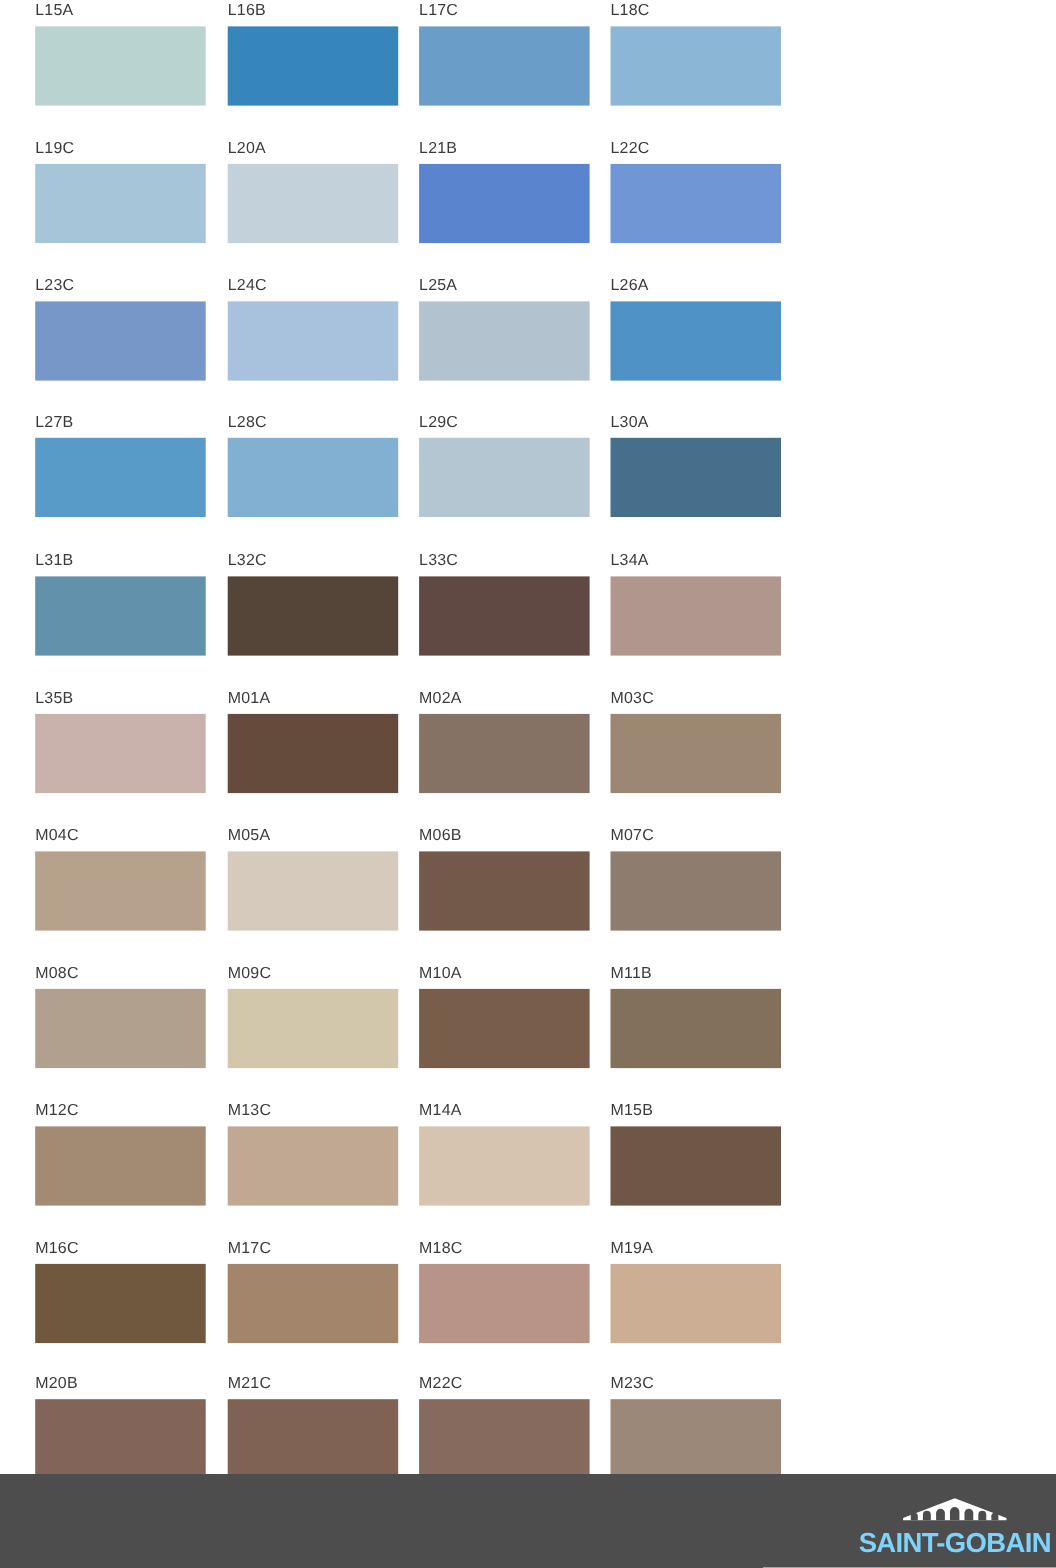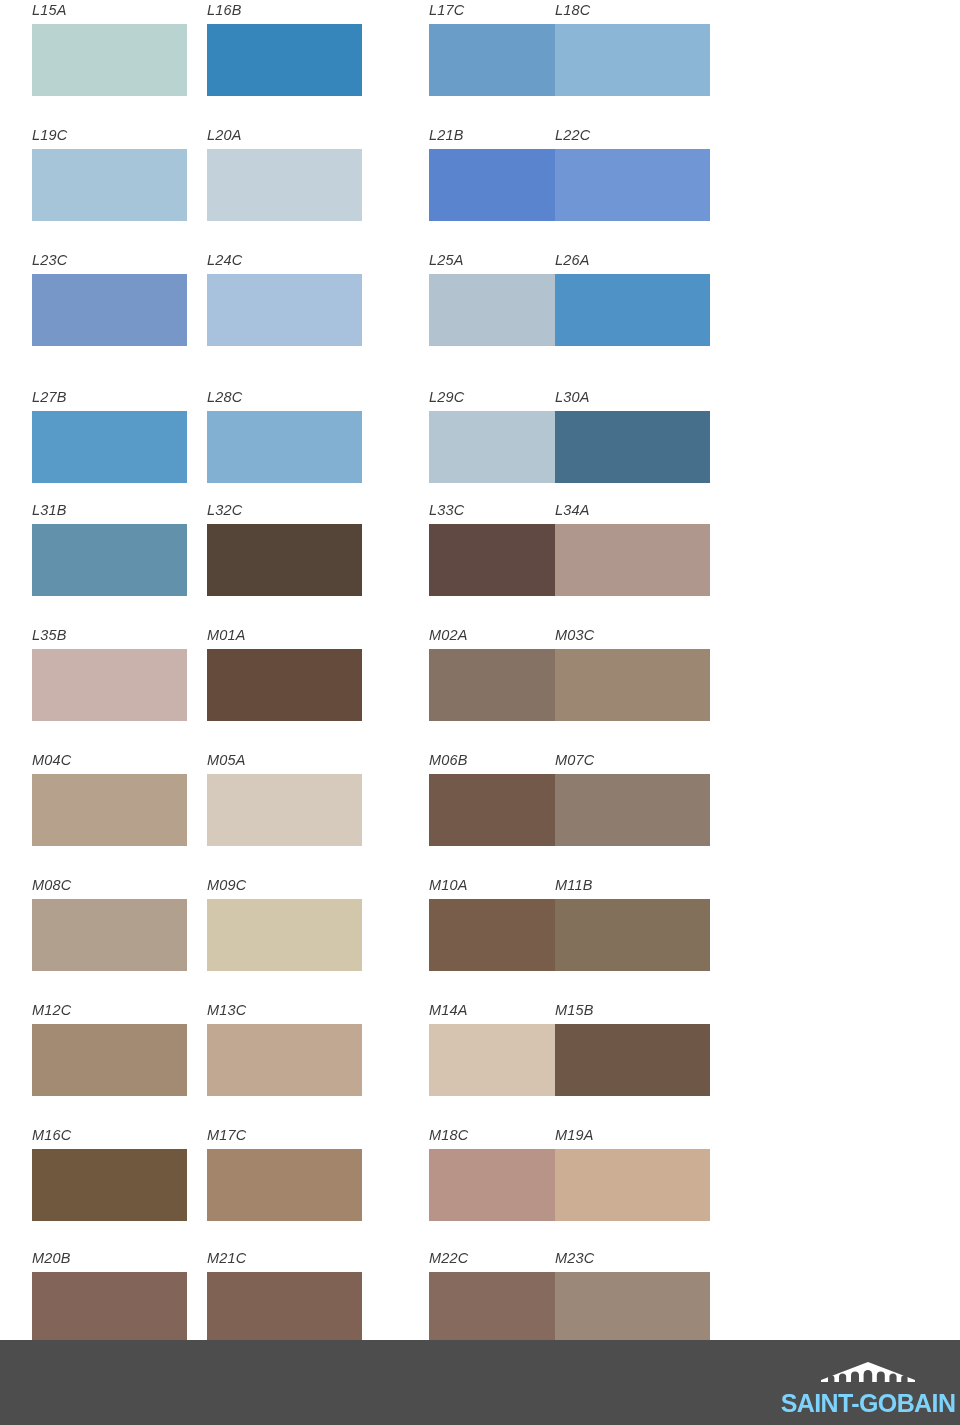--- a/index.html
+++ b/index.html
@@ -30,25 +30,24 @@
     left: 32px;
     width: 700px;
     height: 125px;
   }
 
   .swatch-cell {
     position: absolute;
     top: 0;
     width: 128px;
     height: 125px;
-    font-style: italic;
   }
   .swatch-cell.c0 { left: 0px; }
   .swatch-cell.c1 { left: 175px; }
-  .swatch-cell.c2 { left: 349px; margin-left: 48px; }
+  .swatch-cell.c2 { left: 349px; }
   .swatch-cell.c3 { left: 523px; }
 
   .swatch-label {
     position: absolute;
     left: 0;
     top: 0;
     height: 20px;
     line-height: 20px;
     font-size: 14.5px;
     color: #3b3b3b;
@@ -153,21 +152,21 @@
       </div>
       <div class="swatch-cell c2">
         <span class="swatch-label">L25A</span>
         <span class="swatch-chip" style="background: rgb(178, 194, 206);"></span>
       </div>
       <div class="swatch-cell c3">
         <span class="swatch-label">L26A</span>
         <span class="swatch-chip" style="background: rgb(78, 146, 198);"></span>
       </div>
     </div>
-    <div class="swatch-row" style="top: 387px;">
+    <div class="swatch-row" style="top: 374px;">
       <div class="swatch-cell c0">
         <span class="swatch-label">L27B</span>
         <span class="swatch-chip" style="background: rgb(88, 154, 200);"></span>
       </div>
       <div class="swatch-cell c1">
         <span class="swatch-label">L28C</span>
         <span class="swatch-chip" style="background: rgb(130, 176, 210);"></span>
       </div>
       <div class="swatch-cell c2">
         <span class="swatch-label">L29C</span>

